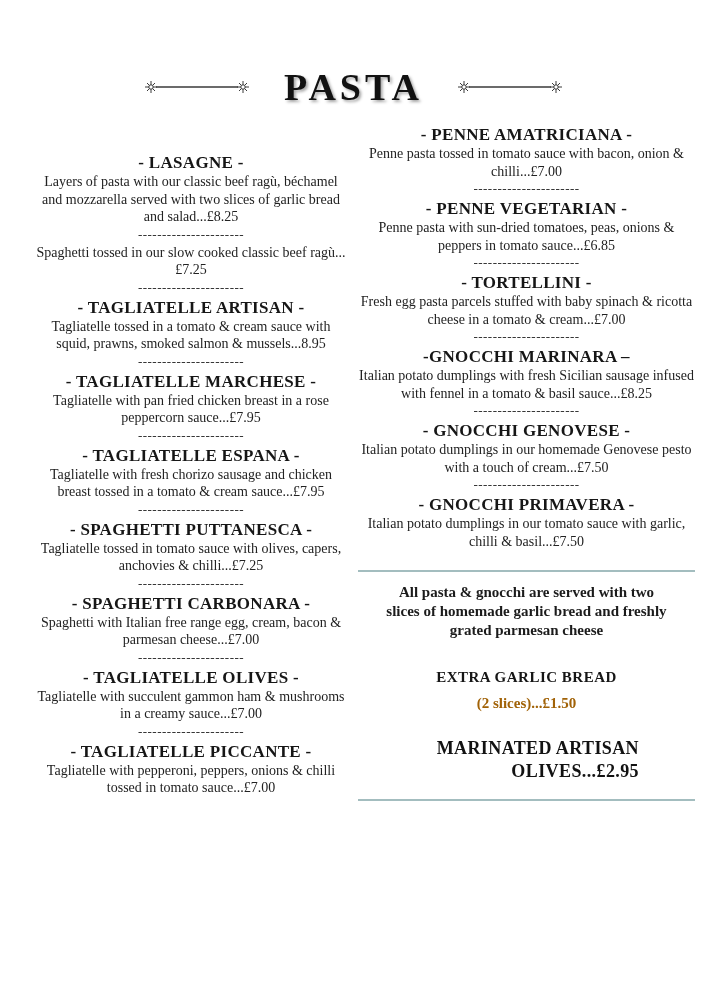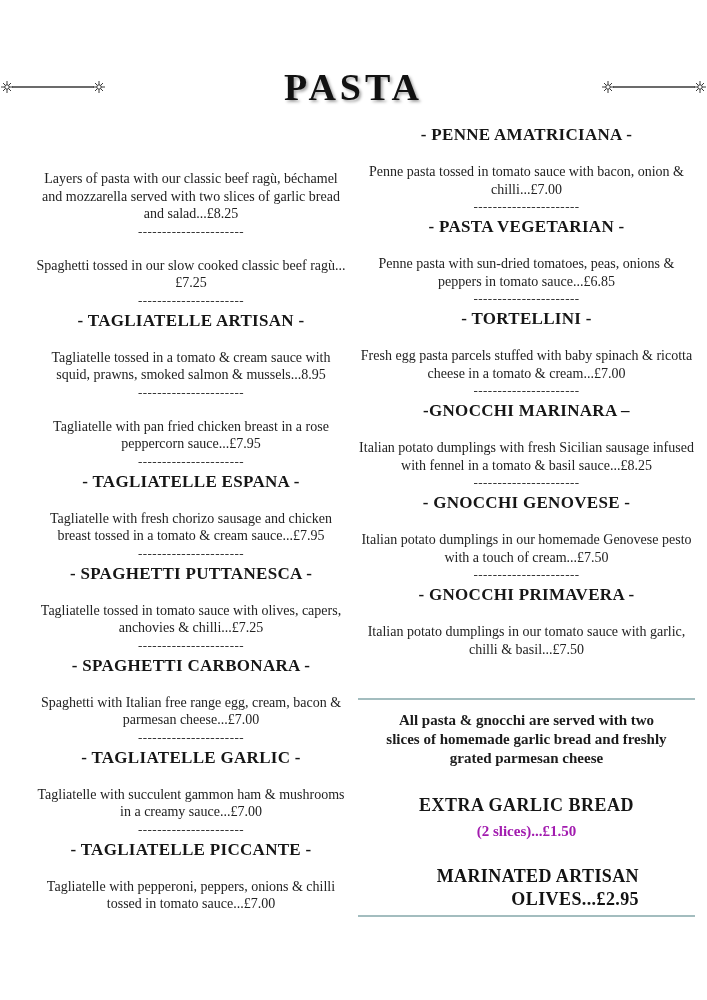--- a/index.html
+++ b/index.html
@@ -3,59 +3,59 @@
 <meta charset="utf-8">
 <style>
   html,body{margin:0;padding:0;}
   body{
     width:707px;height:1000px;background:#ffffff;
     font-family:"Liberation Serif", serif;color:#1f1f1f;
     position:relative;overflow:hidden;
   }
   .header{
     position:absolute;top:68px;left:0;width:707px;
-    display:flex;align-items:center;justify-content:space-between;gap:34px;
+    display:flex;align-items:center;justify-content:center;gap:34px;
   }
   .page-title{
     font-size:38px;font-weight:bold;letter-spacing:4px;
     color:#121212;text-shadow:2px 2px 3px rgba(0,0,0,0.35);
     line-height:1;
   }
   .flourish{flex:0 0 auto;display:block;}
   .col{position:absolute;text-align:center;}
   .col-left{left:35px;top:152px;width:312px;}
   .col-right{left:358px;top:124px;width:337px;}
   .item-name{
     font-size:17px;font-weight:bold;letter-spacing:0.3px;
     line-height:21px;color:#161616;
   }
   .item-desc{
-    font-size:14px;line-height:17.5px;margin-top:18px;color:#222222;
+    font-size:14px;line-height:17.5px;margin-top:0;color:#222222;
   }
   .item-sep{
     font-size:13px;line-height:15px;letter-spacing:0.5px;
     color:#2a2a2a;margin:1px 0 2px 0;
   }
   .note-box{
-    margin-top:40px;
+    margin-top:20px;
     border-top:2px solid #a3bdbf;
     border-bottom:2px solid #a3bdbf;
-    padding:11px 16px 0 16px;
+    padding:11px 16px 12px 16px;
     text-align:center;
   }
   .note-text{
     font-size:15px;font-weight:bold;line-height:19px;color:#1b1b1b;
     padding:0 12px;
   }
   .extra-name{
-    margin-top:27px;font-size:18px;font-weight:bold;letter-spacing:0.5px;
+    margin-top:27px;font-size:15px;font-weight:bold;letter-spacing:0.5px;
     line-height:20px;color:#161616;
   }
   .extra-detail{
-    margin-top:6px;font-size:15px;font-weight:bold;line-height:20px;color:#a21caf;
+    margin-top:6px;font-size:15px;font-weight:bold;line-height:20px;color:#a16207;
   }
   .olives{
     margin-top:24px;margin-bottom:4px;
     font-size:18px;font-weight:bold;letter-spacing:0.4px;
     line-height:23px;color:#121212;padding:0 40px;text-align:right;
   }
 </style>
 </head>
 <body>
 
@@ -88,70 +88,72 @@
       <line x1="99" y1="2" x2="99" y2="14"></line>
       <line x1="95" y1="4" x2="103" y2="12"></line>
       <line x1="95" y1="12" x2="103" y2="4"></line>
       <circle cx="99" cy="8" r="2.2" fill="#ffffff"></circle>
     </g>
   </svg>
 </div>
 
 <div class="col col-left">
   <div class="item">
+    <div class="item-name">- LASAGNE -</div>
     <div class="item-desc">Layers of pasta with our classic beef ragù, béchamel and mozzarella served with two slices of garlic bread and salad...£8.25</div>
     <div class="item-sep">----------------------</div>
   </div>
   <div class="item">
     <div class="item-desc">Spaghetti tossed in our slow cooked classic beef ragù...£7.25</div>
     <div class="item-sep">----------------------</div>
   </div>
   <div class="item">
     <div class="item-name">- TAGLIATELLE ARTISAN -</div>
     <div class="item-desc">Tagliatelle tossed in a tomato &amp; cream sauce with squid, prawns, smoked salmon &amp; mussels...8.95</div>
     <div class="item-sep">----------------------</div>
   </div>
   <div class="item">
+    <div class="item-name">- TAGLIATELLE MARCHESE -</div>
     <div class="item-desc">Tagliatelle with pan fried chicken breast in a rose peppercorn sauce...£7.95</div>
     <div class="item-sep">----------------------</div>
   </div>
   <div class="item">
     <div class="item-name">- TAGLIATELLE ESPANA -</div>
     <div class="item-desc">Tagliatelle with fresh chorizo sausage and chicken breast tossed in a tomato &amp; cream sauce...£7.95</div>
     <div class="item-sep">----------------------</div>
   </div>
   <div class="item">
     <div class="item-name">- SPAGHETTI PUTTANESCA -</div>
     <div class="item-desc">Tagliatelle tossed in tomato sauce with olives, capers, anchovies &amp; chilli...£7.25</div>
     <div class="item-sep">----------------------</div>
   </div>
   <div class="item">
     <div class="item-name">- SPAGHETTI CARBONARA -</div>
     <div class="item-desc">Spaghetti with Italian free range egg, cream, bacon &amp; parmesan cheese...£7.00</div>
     <div class="item-sep">----------------------</div>
   </div>
   <div class="item">
-    <div class="item-name">- TAGLIATELLE GARLIC -</div>
+    <div class="item-name">- TAGLIATELLE OLIVES -</div>
     <div class="item-desc">Tagliatelle with succulent gammon ham &amp; mushrooms in a creamy sauce...£7.00</div>
     <div class="item-sep">----------------------</div>
   </div>
   <div class="item">
     <div class="item-name">- TAGLIATELLE PICCANTE -</div>
     <div class="item-desc">Tagliatelle with pepperoni, peppers, onions &amp; chilli tossed in tomato sauce...£7.00</div>
   </div>
 </div>
 
 <div class="col col-right">
   <div class="item">
     <div class="item-name">- PENNE AMATRICIANA -</div>
     <div class="item-desc">Penne pasta tossed in tomato sauce with bacon, onion &amp; chilli...£7.00</div>
     <div class="item-sep">----------------------</div>
   </div>
   <div class="item">
-    <div class="item-name">- PASTA VEGETARIAN -</div>
+    <div class="item-name">- PENNE VEGETARIAN -</div>
     <div class="item-desc">Penne pasta with sun-dried tomatoes, peas, onions &amp; peppers in tomato sauce...£6.85</div>
     <div class="item-sep">----------------------</div>
   </div>
   <div class="item">
     <div class="item-name">- TORTELLINI -</div>
     <div class="item-desc">Fresh egg pasta parcels stuffed with baby spinach &amp; ricotta cheese in a tomato &amp; cream...£7.00</div>
     <div class="item-sep">----------------------</div>
   </div>
   <div class="item">
     <div class="item-name">-GNOCCHI MARINARA –</div>

